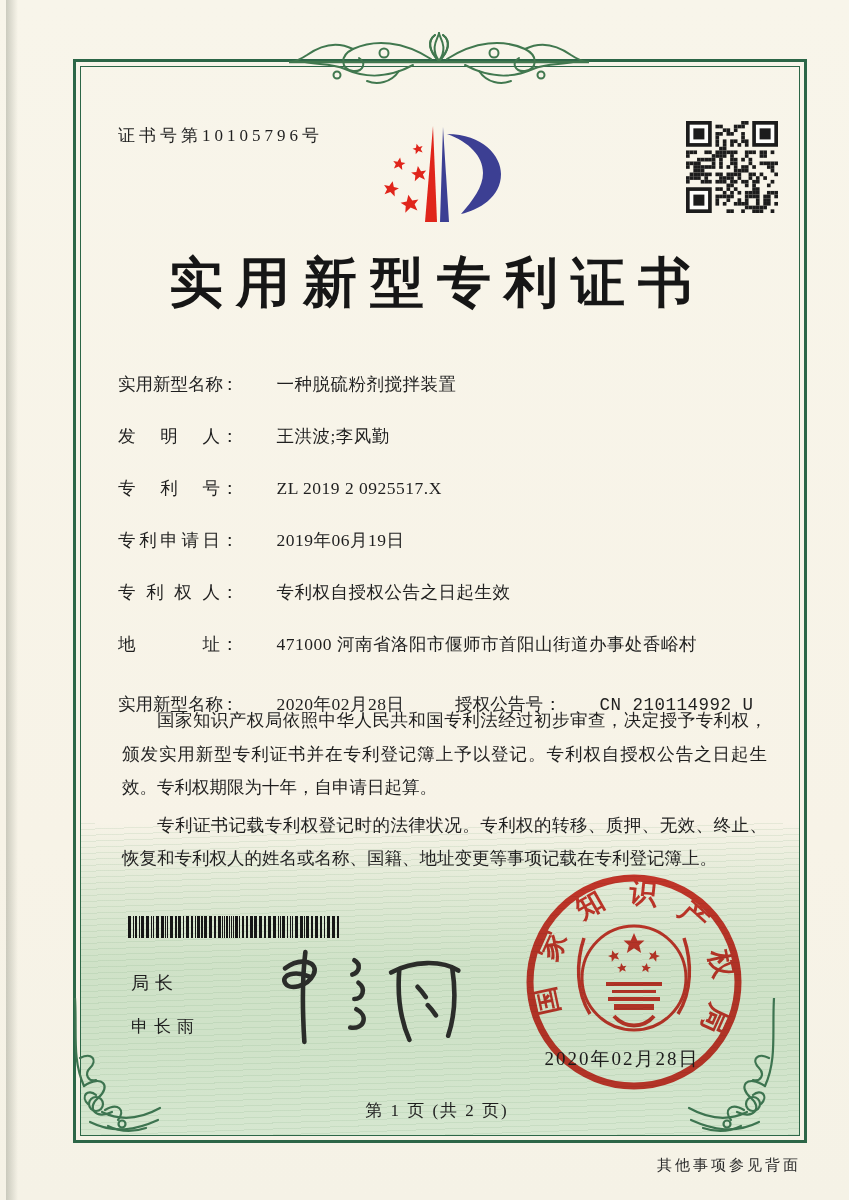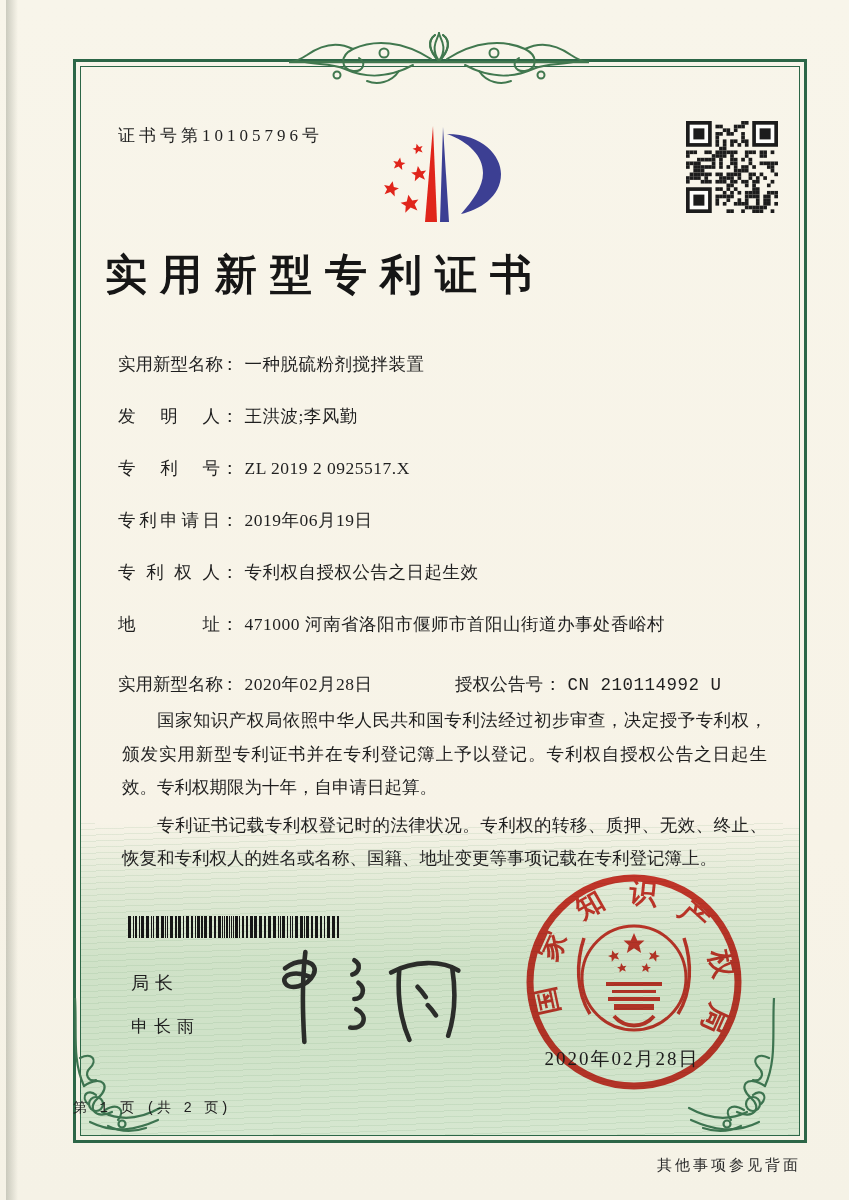--- a/index.html
+++ b/index.html
@@ -13,39 +13,39 @@
   
   .frame-outer{position:absolute;left:73px;top:59px;width:728px;height:1078px;
     border:3px solid #2c6647;}
   .frame-inner{position:absolute;left:4px;top:4px;right:4px;bottom:4px;
     border:1px solid #2c6647;}
   .green-zone{position:absolute;left:5px;right:5px;bottom:5px;height:312px;
     background:linear-gradient(180deg,rgba(207,226,200,0) 0%,rgba(207,226,200,.55) 20%,rgba(203,224,196,.9) 45%,#cfe2c8 70%,#d6e7d0 100%);}
   .green-zone::after{content:"";position:absolute;inset:0;
     background:repeating-linear-gradient(178deg,rgba(96,150,100,.12) 0 1px,rgba(0,0,0,0) 1px 6px);}
   .cert-no{position:absolute;left:118px;top:124px;font-size:17px;letter-spacing:4px;}
-  .title{position:absolute;left:73px;width:728px;top:247px;
-    font-size:42px;font-weight:700;letter-spacing:13px;color:#161616;padding-left:32px;}
+  .title{position:absolute;left:73px;width:728px;top:247px;text-align:center;
+    font-size:54px;font-weight:700;letter-spacing:13px;color:#161616;}
   .fields{position:absolute;left:118px;top:352px;width:660px;font-size:17.5px;}
   .frow{position:absolute;left:0;white-space:nowrap;}
   .flabel{display:inline-block;width:102px;text-align:justify;text-align-last:justify;
-    -moz-text-align-last:justify;vertical-align:bottom;}
+    -moz-text-align-last:justify;vertical-align:bottom;margin-top:20px;}
   .colon{display:inline-block;margin:0 6px 0 1px;}
-  .fvalue{letter-spacing:.5px;}
+  .fvalue{letter-spacing:.5px;margin-left:32px;}
   .grant2{position:absolute;left:337px;top:0;white-space:nowrap;font-family:Liberation Mono, monospace;}
   .grant2 .flabel{width:88px;}
   .paras{position:absolute;left:118px;top:700px;width:653px;font-size:17.5px;
     line-height:33.5px;text-align:justify;}
   .paras p{margin:4px;text-indent:2em;}
   .signer-title{position:absolute;left:131px;top:971px;font-size:18px;letter-spacing:6px;}
   .signer-name{position:absolute;left:131px;top:1015px;font-size:17px;letter-spacing:6px;}
   .seal-date{position:absolute;left:522px;top:1046px;width:200px;text-align:center;
     font-size:19px;letter-spacing:2px;color:#1c1c1c;z-index:5;}
-  .page-no{position:absolute;left:73px;width:728px;top:1099px;
-    font-size:14px;letter-spacing:2px;font-family:Liberation Mono, monospace;}
+  .page-no{position:absolute;left:73px;width:728px;top:1099px;text-align:center;
+    font-size:17px;letter-spacing:2px;}
   .back-note{position:absolute;left:73px;width:728px;top:1156px;text-align:right;
     font-size:15px;letter-spacing:3px;color:#2b2b2b;}
   .seal-wrap{position:absolute;left:518px;top:866px;width:232px;height:232px;
     mix-blend-mode:multiply;opacity:.92;z-index:4;}
   .sig-wrap{position:absolute;left:260px;top:946px;width:205px;height:102px;z-index:3;}
   .barcode-wrap{position:absolute;left:128px;top:916px;width:218px;height:22px;}
   .qr-wrap{position:absolute;left:686px;top:121px;width:92px;height:92px;}
   .logo-wrap{position:absolute;left:377px;top:112px;width:142px;height:116px;}
   .orn-top{position:absolute;left:289px;top:25px;width:300px;height:74px;}
   .orn-bl{position:absolute;left:60px;top:998px;width:104px;height:142px;}

